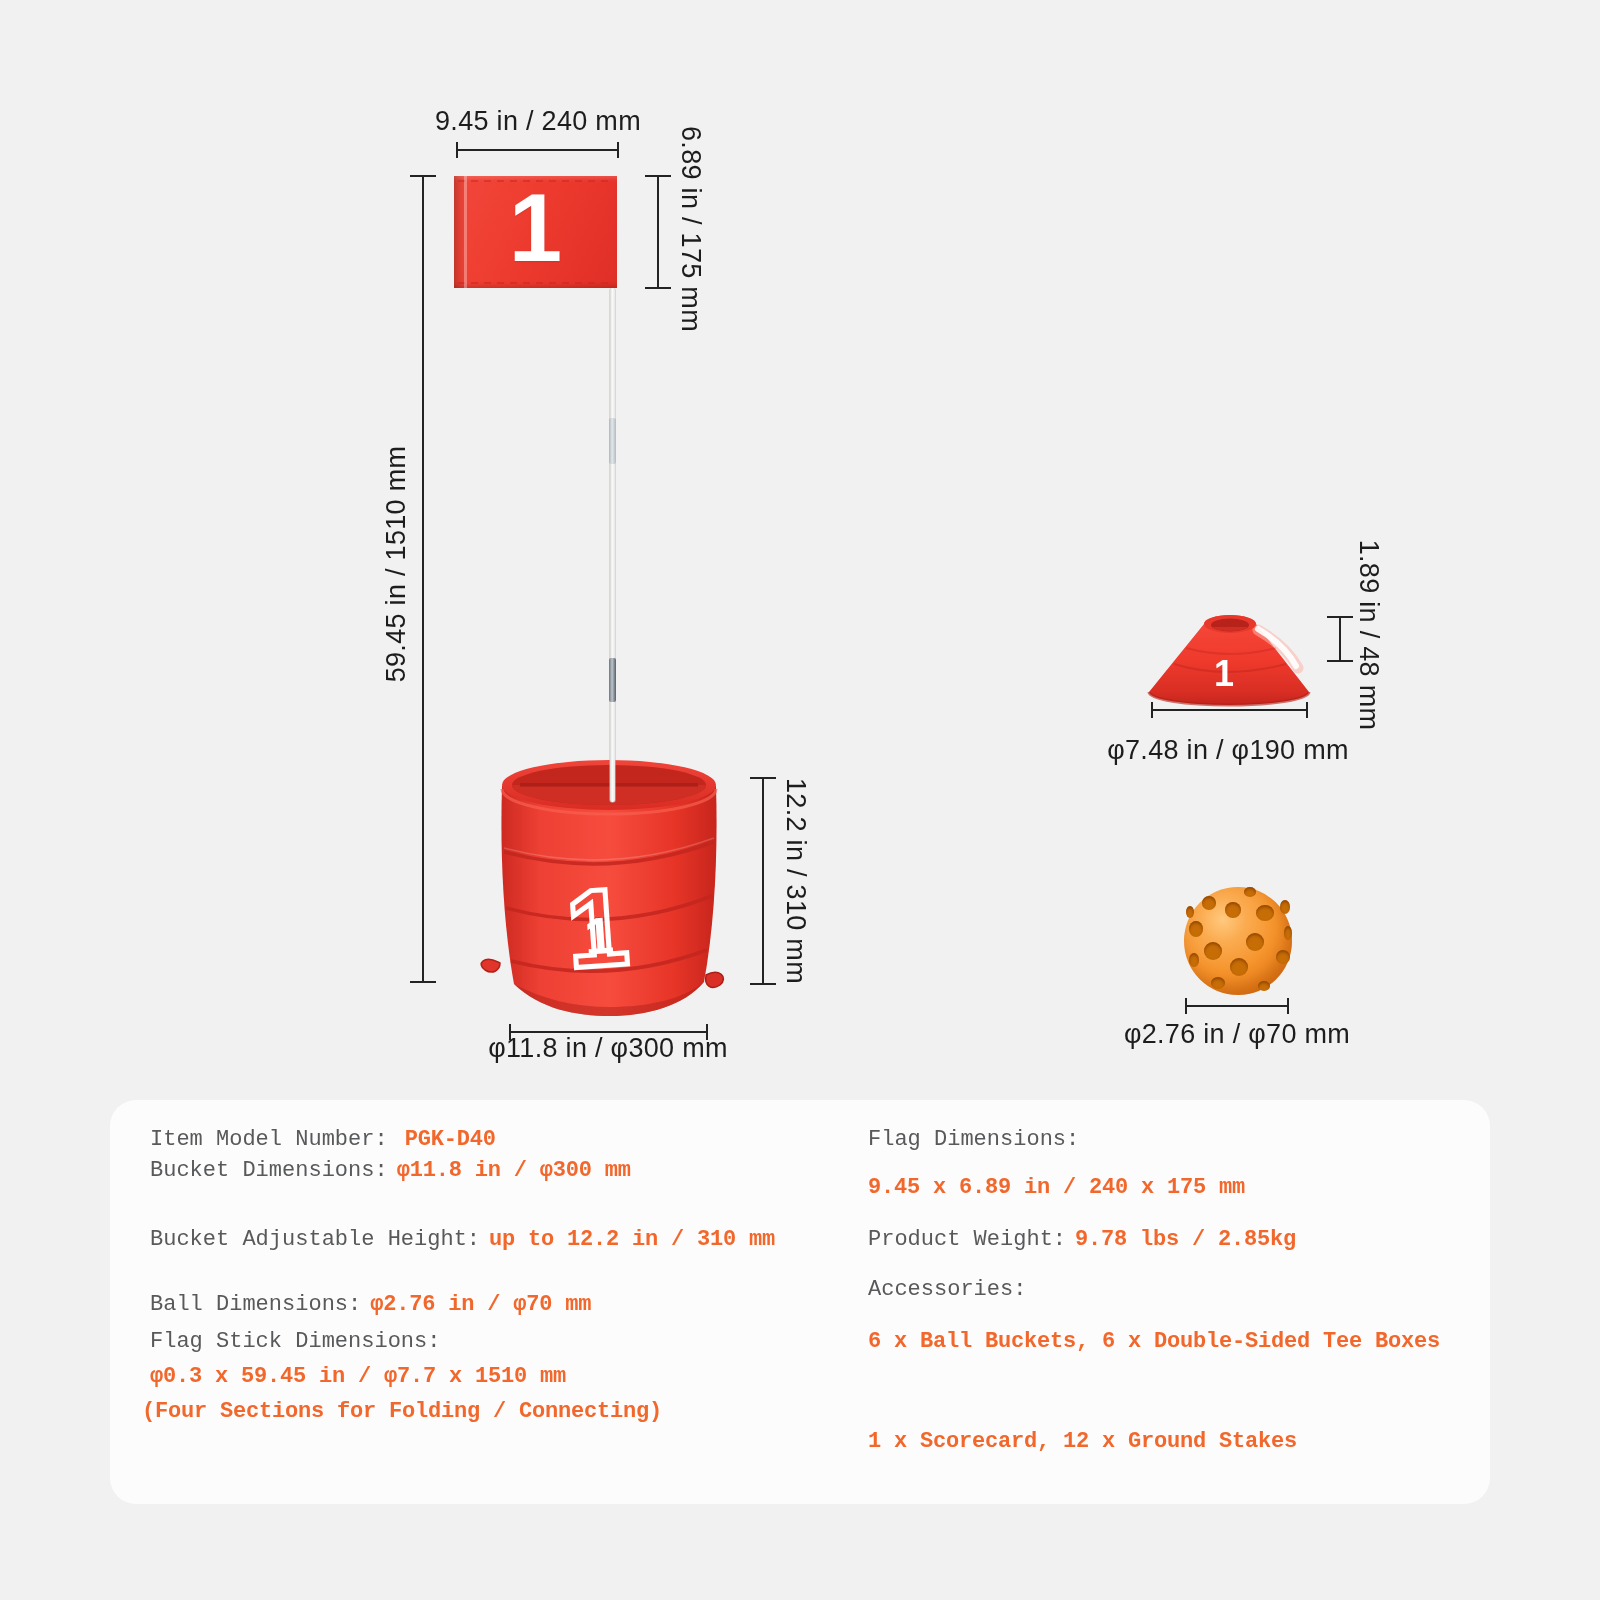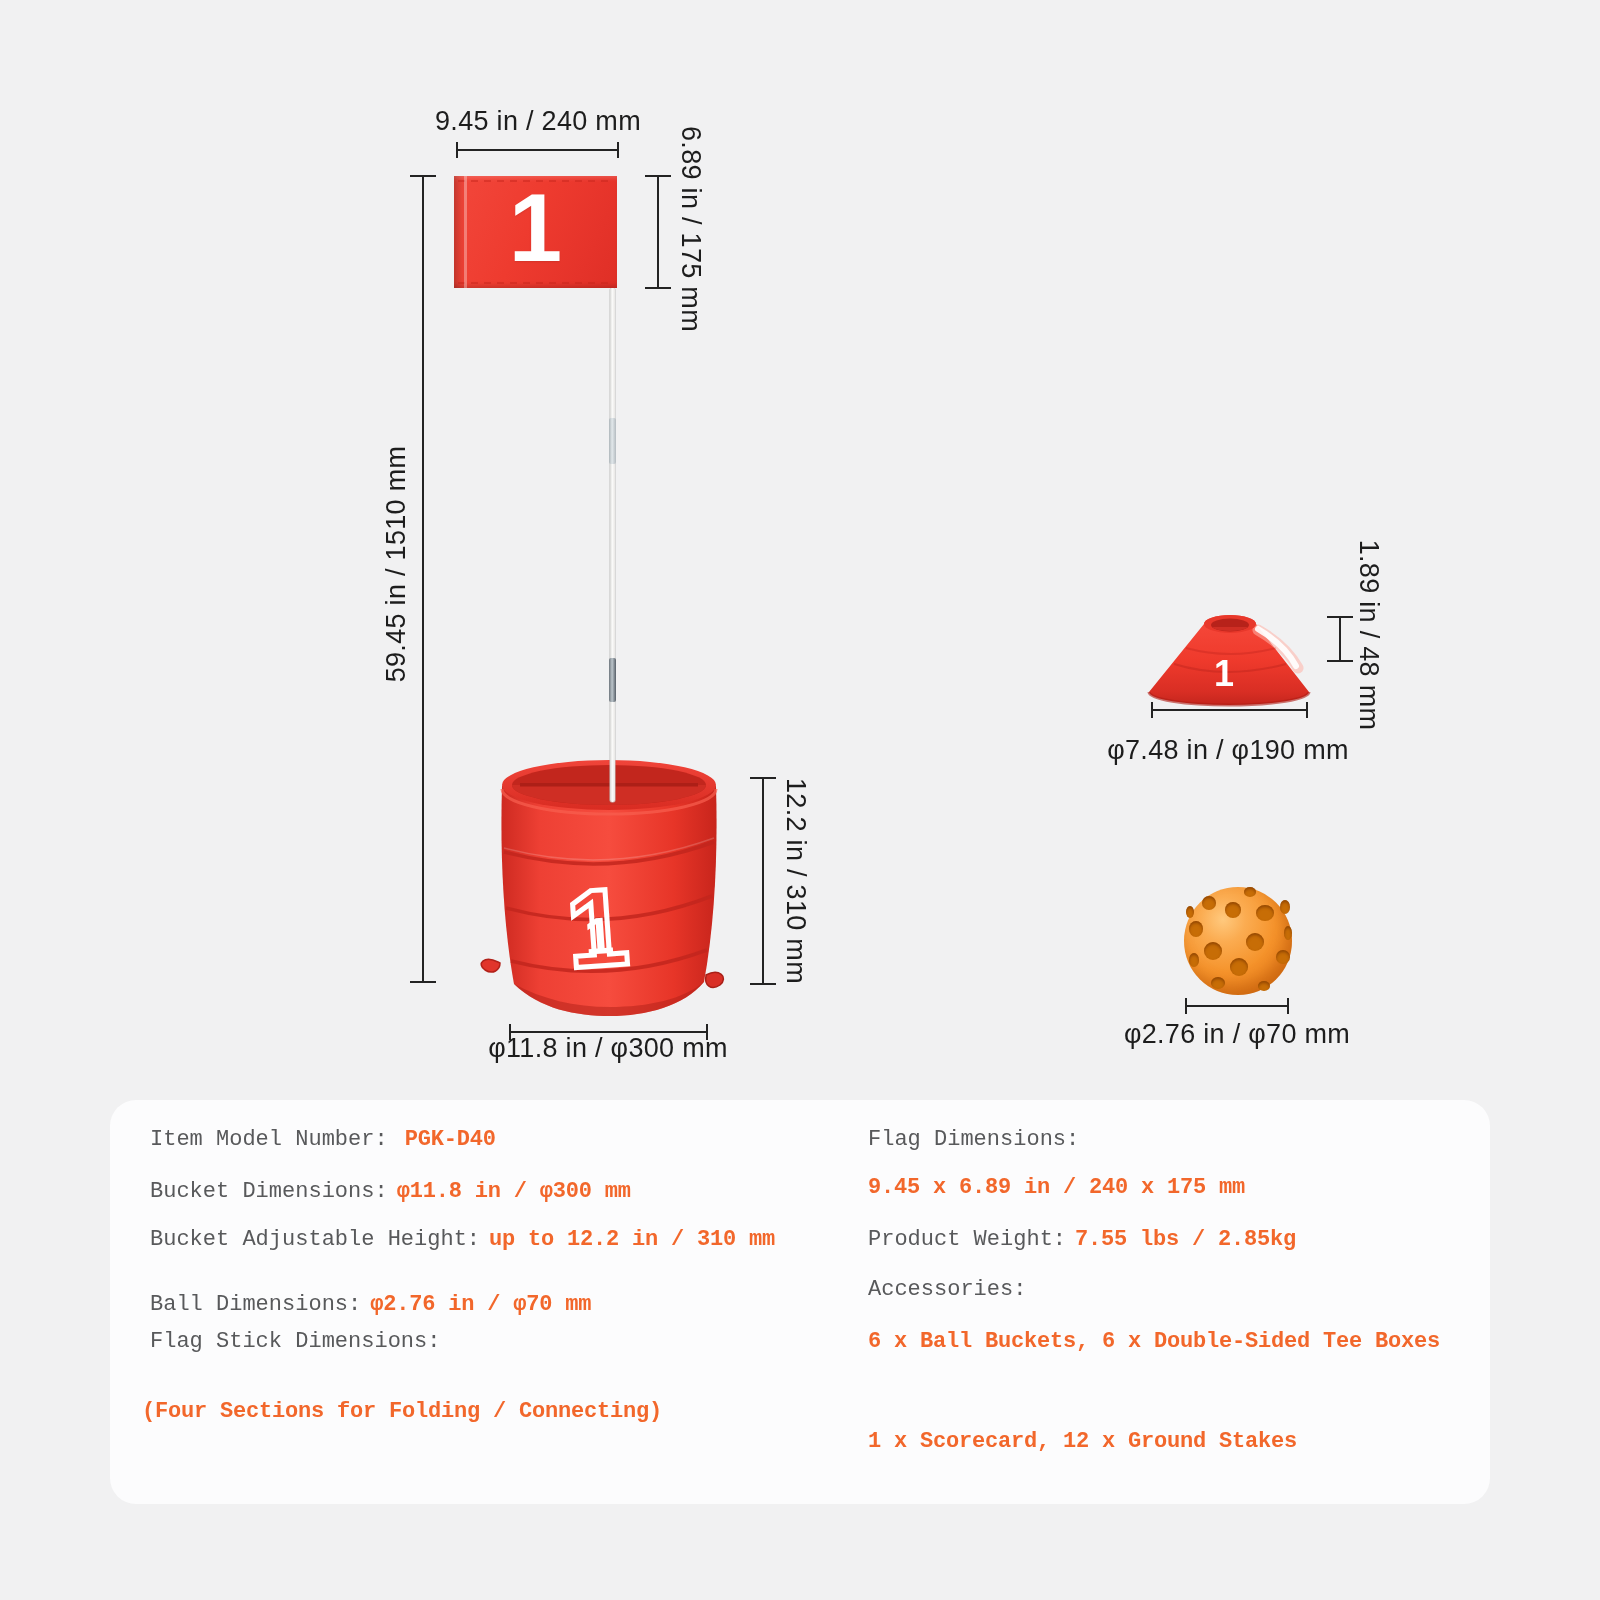--- a/index.html
+++ b/index.html
@@ -199,44 +199,47 @@
     <div class="hole" style="left:2px;top:19px;width:8px;height:12px"></div>
     <div class="hole" style="left:60px;top:0px;width:12px;height:10px"></div>
     <div class="hole" style="left:100px;top:39px;width:8px;height:14px"></div>
   </div>
 
   <div class="panel">
 
     <div class="srow" style="left:40px;top:22px">
       <span class="lbl gap2">Item Model Number:</span><span class="val">PGK-D40</span>
     </div>
-    <div class="srow" style="left:40px;top:74px">
+    <div class="srow" style="left:40px;top:53px">
       <span class="lbl">Bucket Dimensions:</span><span class="val">φ11.8 in / φ300 mm</span>
     </div>
     <div class="srow" style="left:40px;top:122px">
       <span class="lbl">Bucket Adjustable Height:</span><span class="val">up to 12.2 in / 310 mm</span>
     </div>
     <div class="srow" style="left:40px;top:187px">
       <span class="lbl">Ball Dimensions:</span><span class="val">φ2.76 in / φ70 mm</span>
     </div>
     <div class="srow" style="left:40px;top:224px">
       <span class="lbl">Flag Stick Dimensions:</span>
     </div>
+    <div class="srow" style="left:40px;top:259px">
+      <span class="val">φ0.3 x 59.45 in / φ7.7 x 1510 mm</span>
+    </div>
     <div class="srow" style="left:32px;top:294px">
       <span class="val">(Four Sections for Folding / Connecting)</span>
     </div>
 
     <div class="srow" style="left:758px;top:22px">
       <span class="lbl">Flag Dimensions:</span>
     </div>
     <div class="srow" style="left:758px;top:70px">
       <span class="val">9.45 x 6.89 in / 240 x 175 mm</span>
     </div>
     <div class="srow" style="left:758px;top:122px">
-      <span class="lbl">Product Weight:</span><span class="val">7.55 lbs / 2.85kg</span>
+      <span class="lbl">Product Weight:</span><span class="val">9.78 lbs / 2.85kg</span>
     </div>
     <div class="srow" style="left:758px;top:172px">
       <span class="lbl">Accessories:</span>
     </div>
     <div class="srow" style="left:758px;top:224px">
       <span class="val">6 x Ball Buckets, 6 x Double-Sided Tee Boxes</span>
     </div>
     <div class="srow" style="left:758px;top:324px">
       <span class="val">1 x Scorecard, 12 x Ground Stakes</span>
     </div>

